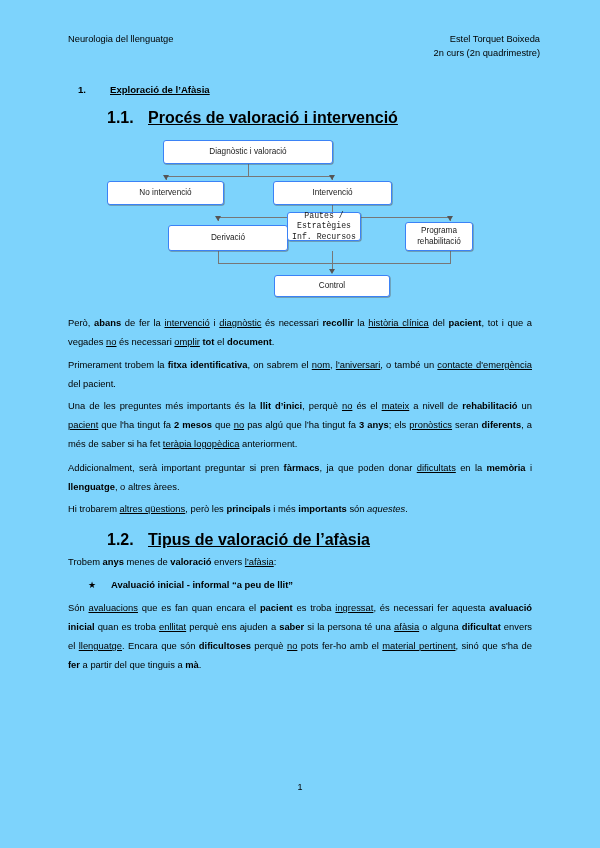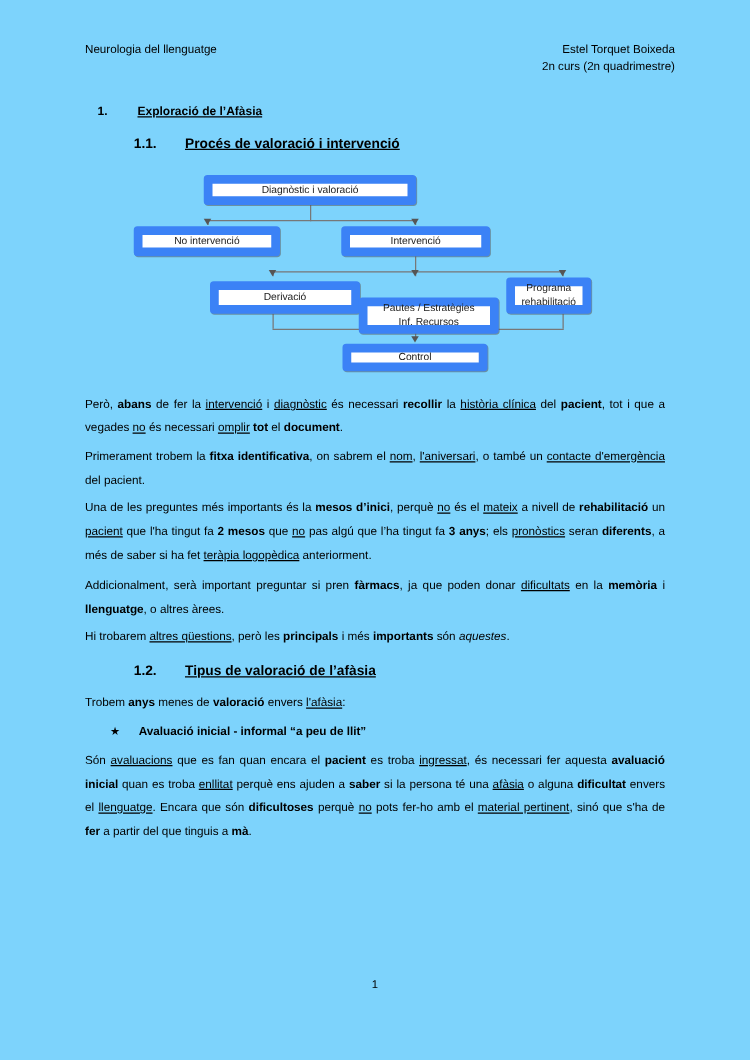--- a/index.html
+++ b/index.html
@@ -48,21 +48,21 @@
     font-weight: bold;
     display: flex;
     align-items: baseline;
   }
   .h1-row .num { width: 32px; }
   .h1-row .txt { text-decoration: underline; }
 
   .h2-row {
     position: absolute;
     left: 107px;
-    font-size: 11px;
+    font-size: 16px;
     font-weight: bold;
     display: flex;
     align-items: baseline;
   }
   .h2-row .num { width: 41px; }
   .h2-row .txt { text-decoration: underline; }
 
   #heading-1-1 { top: 109px; }
   #heading-1-2 { top: 531px; }
 
@@ -71,39 +71,39 @@
     position: absolute;
     left: 0;
     top: 0;
     width: 600px;
     height: 848px;
     pointer-events: none;
   }
   .fc-box {
     position: absolute;
     box-sizing: border-box;
-    border: 7px solid #3b82f6;
+    border: 1px solid #3b82f6;
     border-radius: 3px;
     background: #ffffff;
     display: flex;
     align-items: center;
     justify-content: center;
     text-align: center;
     font-size: 8.2px;
     line-height: 10.5px;
     color: #1a1a1a;
     box-shadow: 0.7px 0.7px 0 rgba(90,90,90,0.55);
     padding: 2px 4px;
   }
 
   #fc-diagnostic   { left: 163px; top: 140px; width: 170px; height: 24px; }
   #fc-no-interv    { left: 107px; top: 181px; width: 117px; height: 24px; }
   #fc-interv       { left: 273px; top: 181px; width: 119px; height: 24px; }
   #fc-derivacio    { left: 168px; top: 225px; width: 120px; height: 26px; }
-  #fc-pautes       { left: 287px; top: 238px; width: 112px; height: 29px; }
+  #fc-pautes       { left: 287px; top: 212px; width: 74px; height: 29px; font-family: Liberation Mono, monospace; }
   #fc-programa     { left: 405px; top: 222px; width: 68px; height: 29px; }
   #fc-control      { left: 274px; top: 275px; width: 116px; height: 22px; }
 
   .fc-line {
     position: absolute;
     background: #777777;
   }
   .fc-line.v { width: 1px; }
   .fc-line.h { height: 1px; }
 
@@ -238,21 +238,21 @@
         <span>rehabilitació</span>
       </span>
     </div>
     <div class="fc-box" id="fc-control">
       <span>Control</span>
     </div>
   </div>
 
   <div class="para" id="para-1">Però, <b>abans</b> de fer la <u>intervenció</u> i <u>diagnòstic</u> és necessari <b>recollir</b> la <u>història clínica</u> del <b>pacient</b>, tot i que a vegades <u>no</u> és necessari <u>omplir</u> <b>tot</b> el <b>document</b>.</div>
   <div class="para" id="para-2">Primerament trobem la <b>fitxa identificativa</b>, on sabrem el <u>nom</u>, <u>l'aniversari</u>, o també un <u>contacte d'emergència</u> del pacient.</div>
-  <div class="para" id="para-3">Una de les preguntes més importants és la <b>mesos d’inici</b>, perquè <u>no</u> és el <u>mateix</u> a nivell de <b>rehabilitació</b> un <u>pacient</u> que l'ha tingut fa <b>2 mesos</b> que <u>no</u> pas algú que l’ha tingut fa <b>3 anys</b>; els <u>pronòstics</u> seran <b>diferents</b>, a més de saber si ha fet <u>teràpia logopèdica</u> anteriorment.</div>
+  <div class="para" id="para-3">Una de les preguntes més importants és la <b>llit d’inici</b>, perquè <u>no</u> és el <u>mateix</u> a nivell de <b>rehabilitació</b> un <u>pacient</u> que l'ha tingut fa <b>2 mesos</b> que <u>no</u> pas algú que l’ha tingut fa <b>3 anys</b>; els <u>pronòstics</u> seran <b>diferents</b>, a més de saber si ha fet <u>teràpia logopèdica</u> anteriorment.</div>
   <div class="para" id="para-4">Addicionalment, serà important preguntar si pren <b>fàrmacs</b>, ja que poden donar <u>dificultats</u> en la <b>memòria</b> i <b>llenguatge</b>, o altres àrees.</div>
   <div class="para" id="para-5">Hi trobarem <u>altres qüestions</u>, però les <b>principals</b> i més <b>importants</b> són <i>aquestes</i>.</div>
 
   <div class="h2-row" id="heading-1-2">
     <span class="num">1.2.</span>
     <span class="txt">Tipus de valoració de l’afàsia</span>
   </div>
 
   <div class="para" id="para-6">Trobem <b>anys</b> menes de <b>valoració</b> envers <u>l'afàsia</u>:</div>
 

